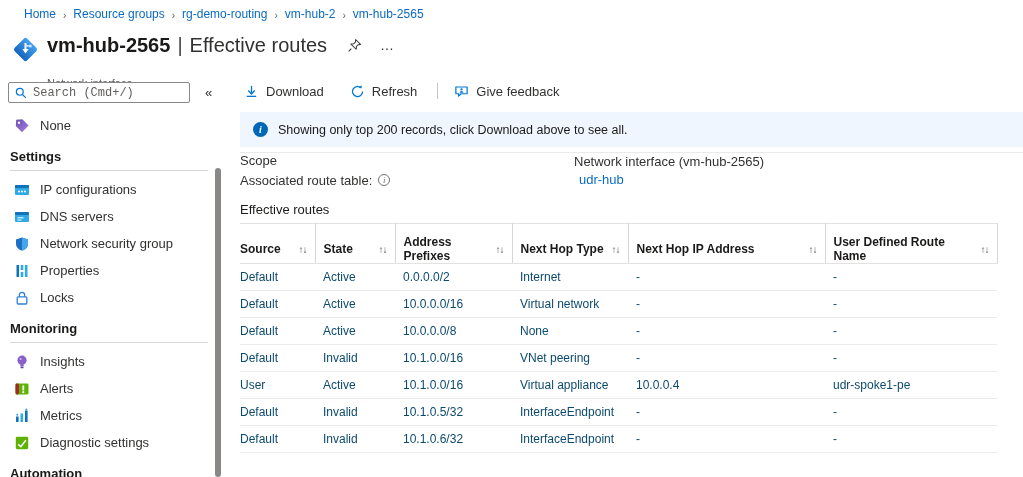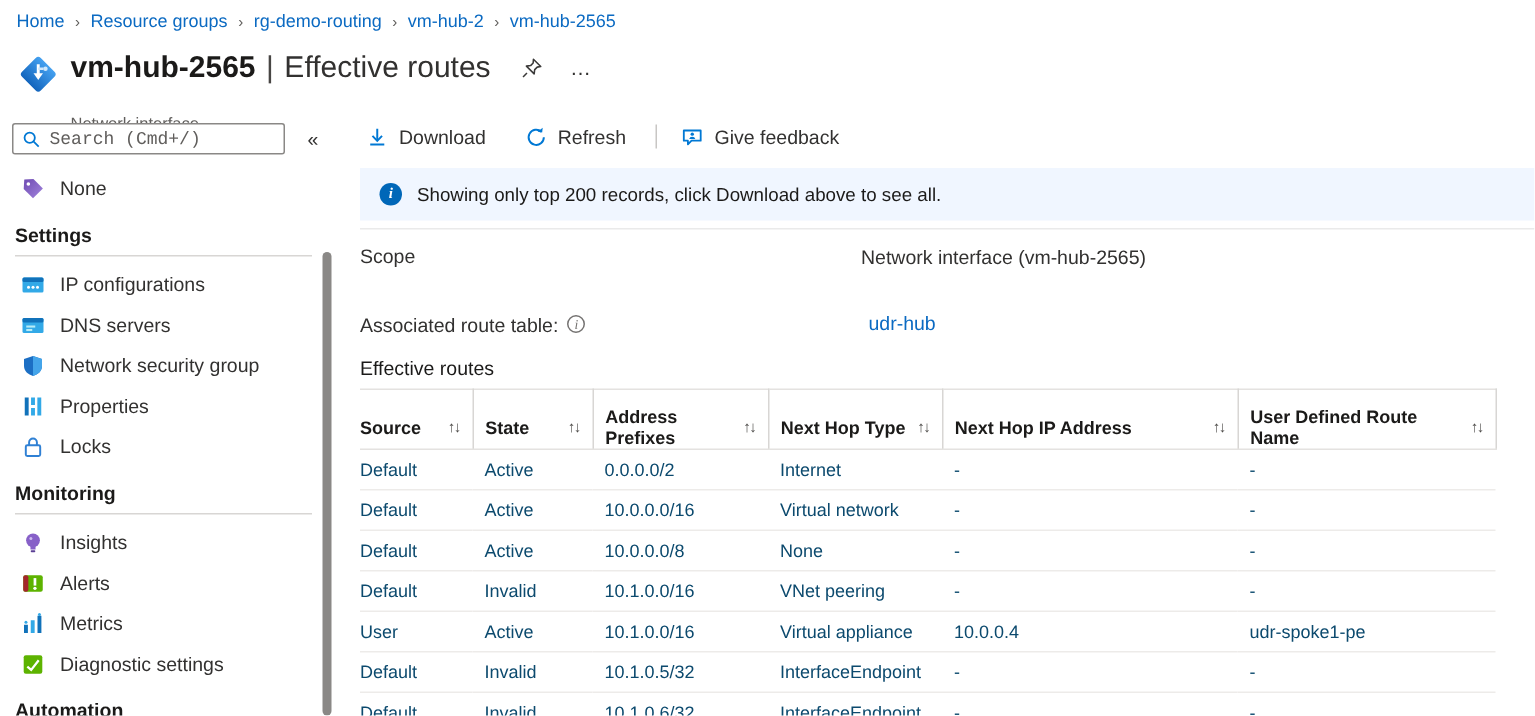--- a/index.html
+++ b/index.html
@@ -1,21 +1,21 @@
 <!DOCTYPE html>
 <html><head>
 <meta charset="utf-8">
 <style>
   * { box-sizing: border-box; margin: 0; padding: 0; }
   html,body { width:1023px; height:477px; background:#fff; overflow:hidden;
     font-family:"Liberation Sans", sans-serif; color:#323130; }
   .page { position:relative; width:1023px; height:477px; }
 
   
-  .breadcrumb { position:absolute; left:11px; top:7px; display:flex; align-items:flex-end;
+  .breadcrumb { position:absolute; left:24px; top:7px; display:flex; align-items:flex-end;
     gap:7px; font-size:12px; }
   .crumb { color:#0b6ac2; cursor:pointer; }
   .crumb-sep { color:#605e5c; font-size:10px; }
 
   
   .header { position:absolute; left:12px; top:33px; display:flex; align-items:flex-start; }
   .nic-icon { width:27px; height:27px; margin-top:3px; }
   .titles { margin-left:8px; }
   .title-line { display:flex; align-items:center; font-size:20px; line-height:24px; }
   .title-bold { font-weight:700; color:#1b1a19; }
@@ -51,22 +51,22 @@
   .tb-sep { width:1px; height:16px; background:#c8c6c4; margin:0 12px 0 16px; }
 
   .banner { margin-top:10px; height:35px; background:#f0f6ff; display:flex; align-items:center;
     padding-left:13px; font-size:12.5px; color:#1b1a19; }
   .banner .info { width:15px; height:15px; border-radius:50%; background:#0067b8; color:#fff;
     display:flex; align-items:center; justify-content:center; font-size:10px; font-weight:700;
     font-family:"Liberation Serif",serif; font-style:italic; margin-right:10px; flex:0 0 15px; }
   .thin-rule { height:1px; background:#eaeaea; margin-top:5px; }
 
   .kv-row { position:relative; font-size:13px; height:18px; }
-  .kv-row.scope { margin-top:10px; }
-  .kv-row.rt { margin-top:26px; display:flex; align-items:center; }
+  .kv-row.scope { }
+  .kv-row.rt { display:flex; align-items:center; }
   .kv-label { color:#323130; }
   .kv-value { position:absolute; left:334px; top:1px; color:#323130; }
   .kv-link { position:absolute; left:339px; top:1px; color:#0b6ac2; cursor:pointer; }
   .tip { width:12px; height:12px; border:1px solid #757372; border-radius:50%; color:#757372;
     font-size:9px; display:inline-flex; align-items:center; justify-content:center;
     margin-left:6px; font-family:"Liberation Serif",serif; font-style:italic; cursor:pointer; }
 
   .table-caption { margin-top:13px; font-size:13px; color:#1b1a19; }
 
   table { margin-top:6px; border-collapse:collapse; table-layout:fixed; width:757px; }

